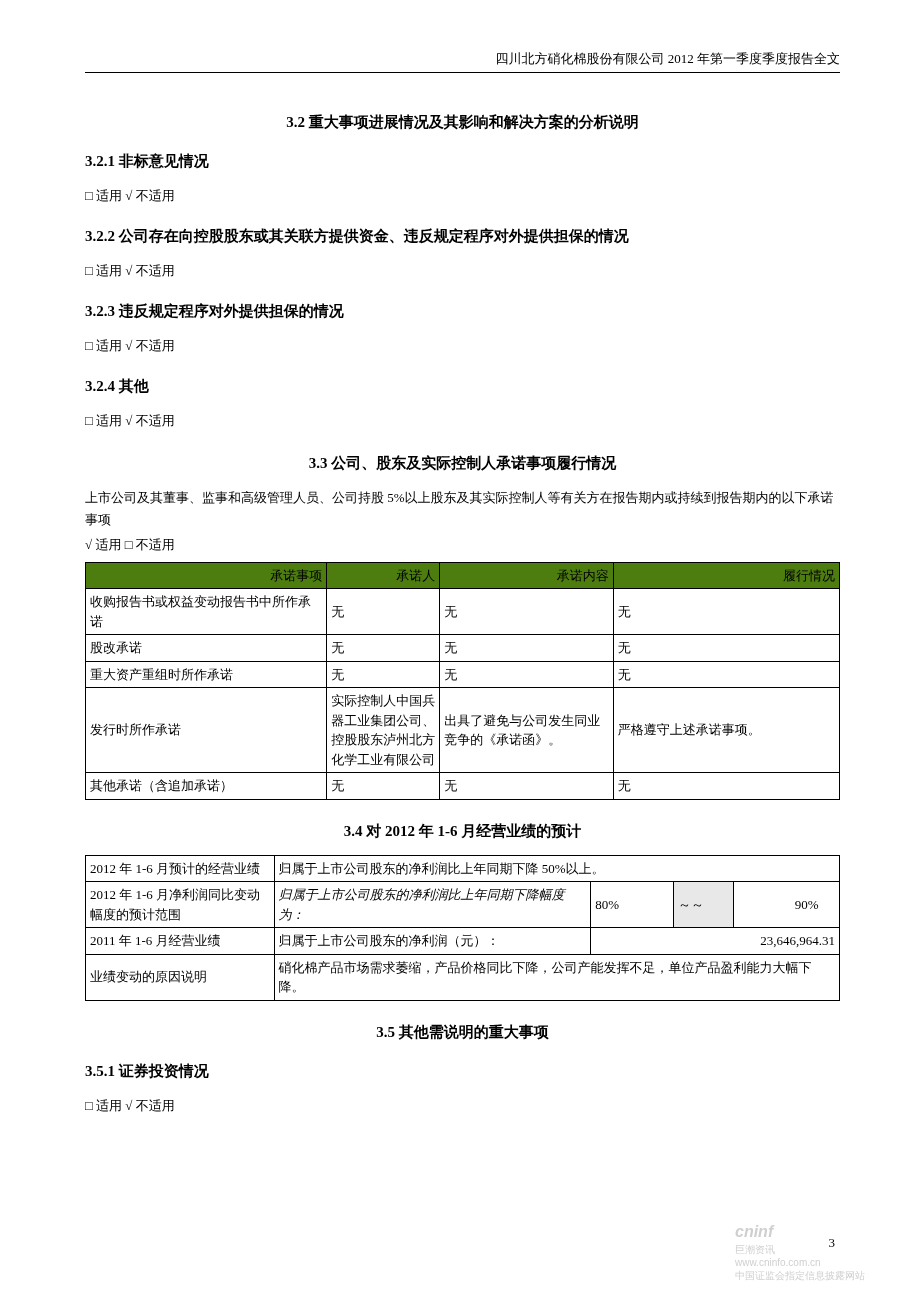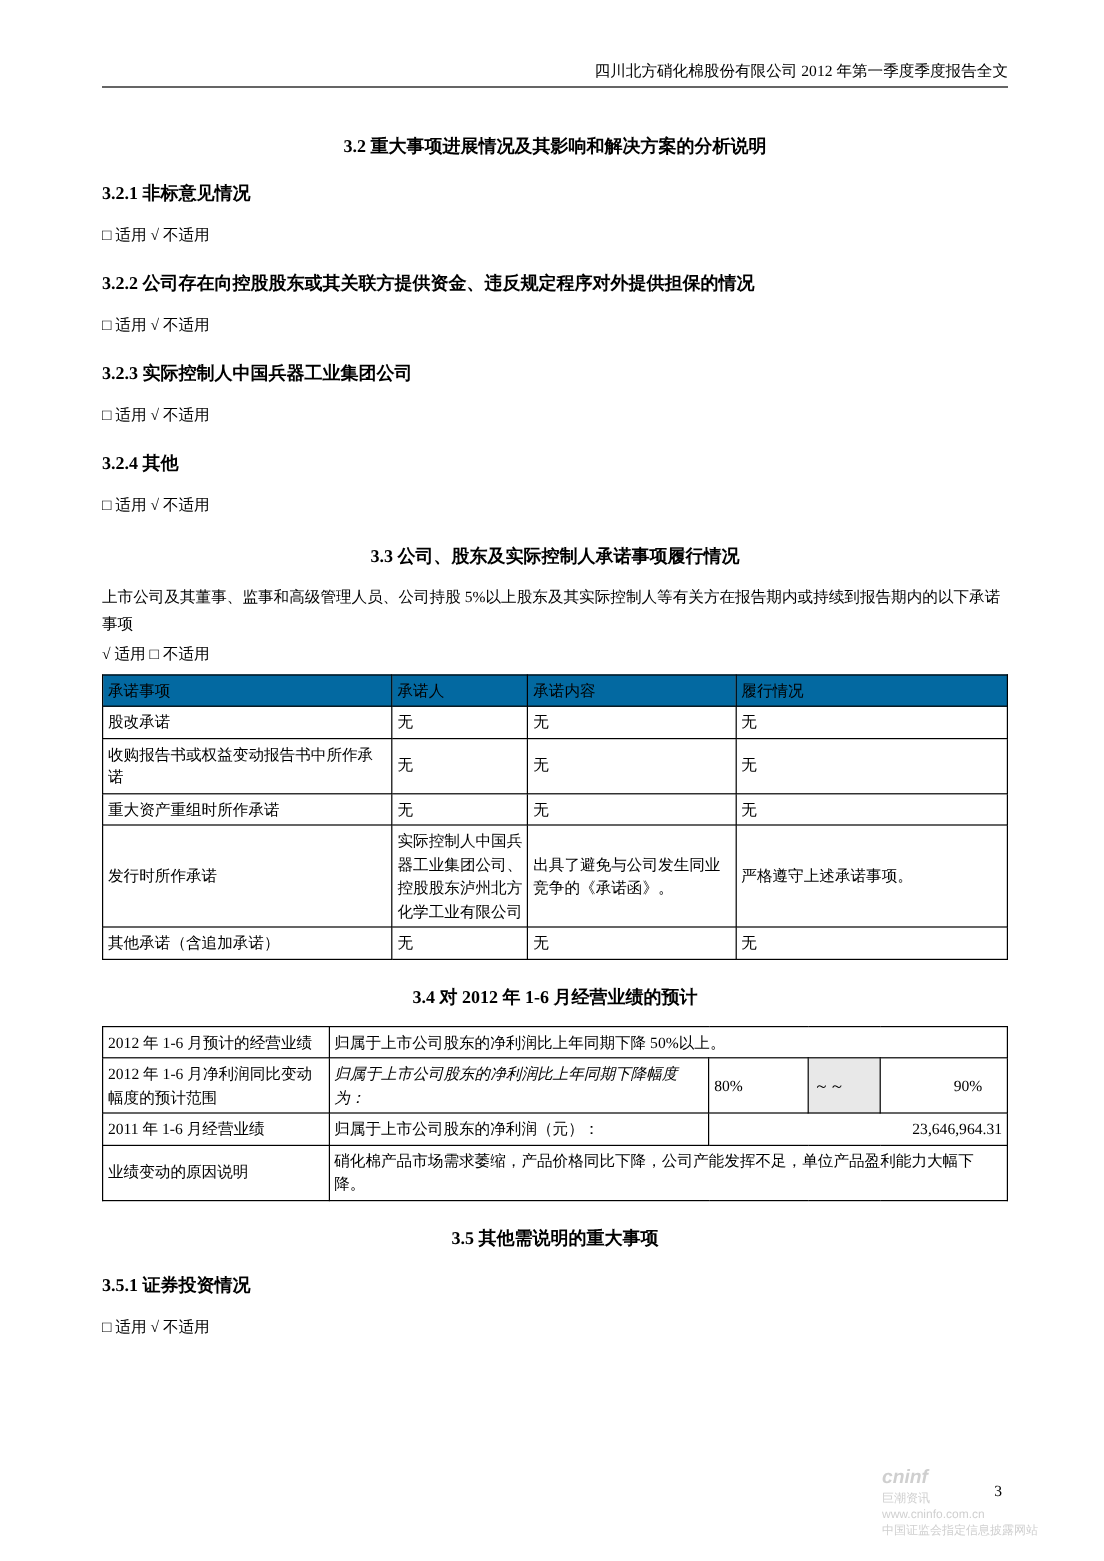--- a/index.html
+++ b/index.html
@@ -45,22 +45,22 @@
     font-size: 13px;
     margin: 6px 0 10px 0;
   }
   td, th {
     border: 1px solid #000;
     padding: 3px 4px;
     vertical-align: middle;
     line-height: 1.5;
   }
   .tbl1 th {
-    background: #0369a1;
-    text-align: left;
+    background: #4d7c0f;
+    text-align: right;
     font-weight: normal;
   }
   .tbl1 td { text-align: left; }
   .tbl1 .c1 { width: 32%; }
   .tbl1 .c2 { width: 15%; }
   .tbl1 .c3 { width: 23%; }
   .tbl1 .c4 { width: 30%; }
   .tbl2 .rc { width: 25%; text-align: left; }
   .tbl2 td { text-align: left; }
   .tbl2 .num-right { text-align: right; }
@@ -90,46 +90,46 @@
 <div class="page">
   <div class="header-line">四川北方硝化棉股份有限公司 2012 年第一季度季度报告全文</div>
 
   <div class="h3">3.2 重大事项进展情况及其影响和解决方案的分析说明</div>
   <div class="h4">3.2.1 非标意见情况</div>
   <div class="body-text">□ 适用 √ 不适用</div>
 
   <div class="h4">3.2.2 公司存在向控股股东或其关联方提供资金、违反规定程序对外提供担保的情况</div>
   <div class="body-text">□ 适用 √ 不适用</div>
 
-  <div class="h4">3.2.3 实际控制人中国兵器工业集团公司</div>
+  <div class="h4">3.2.3 违反规定程序对外提供担保的情况</div>
   <div class="body-text">□ 适用 √ 不适用</div>
 
   <div class="h4">3.2.4 其他</div>
   <div class="body-text">□ 适用 √ 不适用</div>
 
   <div class="h3">3.3 公司、股东及实际控制人承诺事项履行情况</div>
   <div class="body-text" style="margin-bottom:2px;">上市公司及其董事、监事和高级管理人员、公司持股 5%以上股东及其实际控制人等有关方在报告期内或持续到报告期内的以下承诺事项</div>
   <div class="body-text" style="margin-top:0;margin-bottom:4px;">√ 适用 □ 不适用</div>
 
   <table class="tbl1">
     <tbody>
         <tr>
       <th class="c1">承诺事项</th>
       <th class="c2">承诺人</th>
       <th class="c3">承诺内容</th>
       <th class="c4">履行情况</th>
     </tr>
     <tr>
-      <td>股改承诺</td>
+      <td>收购报告书或权益变动报告书中所作承诺</td>
       <td>无</td>
       <td>无</td>
       <td>无</td>
     </tr>
     <tr>
-      <td>收购报告书或权益变动报告书中所作承诺</td>
+      <td>股改承诺</td>
       <td>无</td>
       <td>无</td>
       <td>无</td>
     </tr>
     <tr>
       <td>重大资产重组时所作承诺</td>
       <td>无</td>
       <td>无</td>
       <td>无</td>
     </tr>

